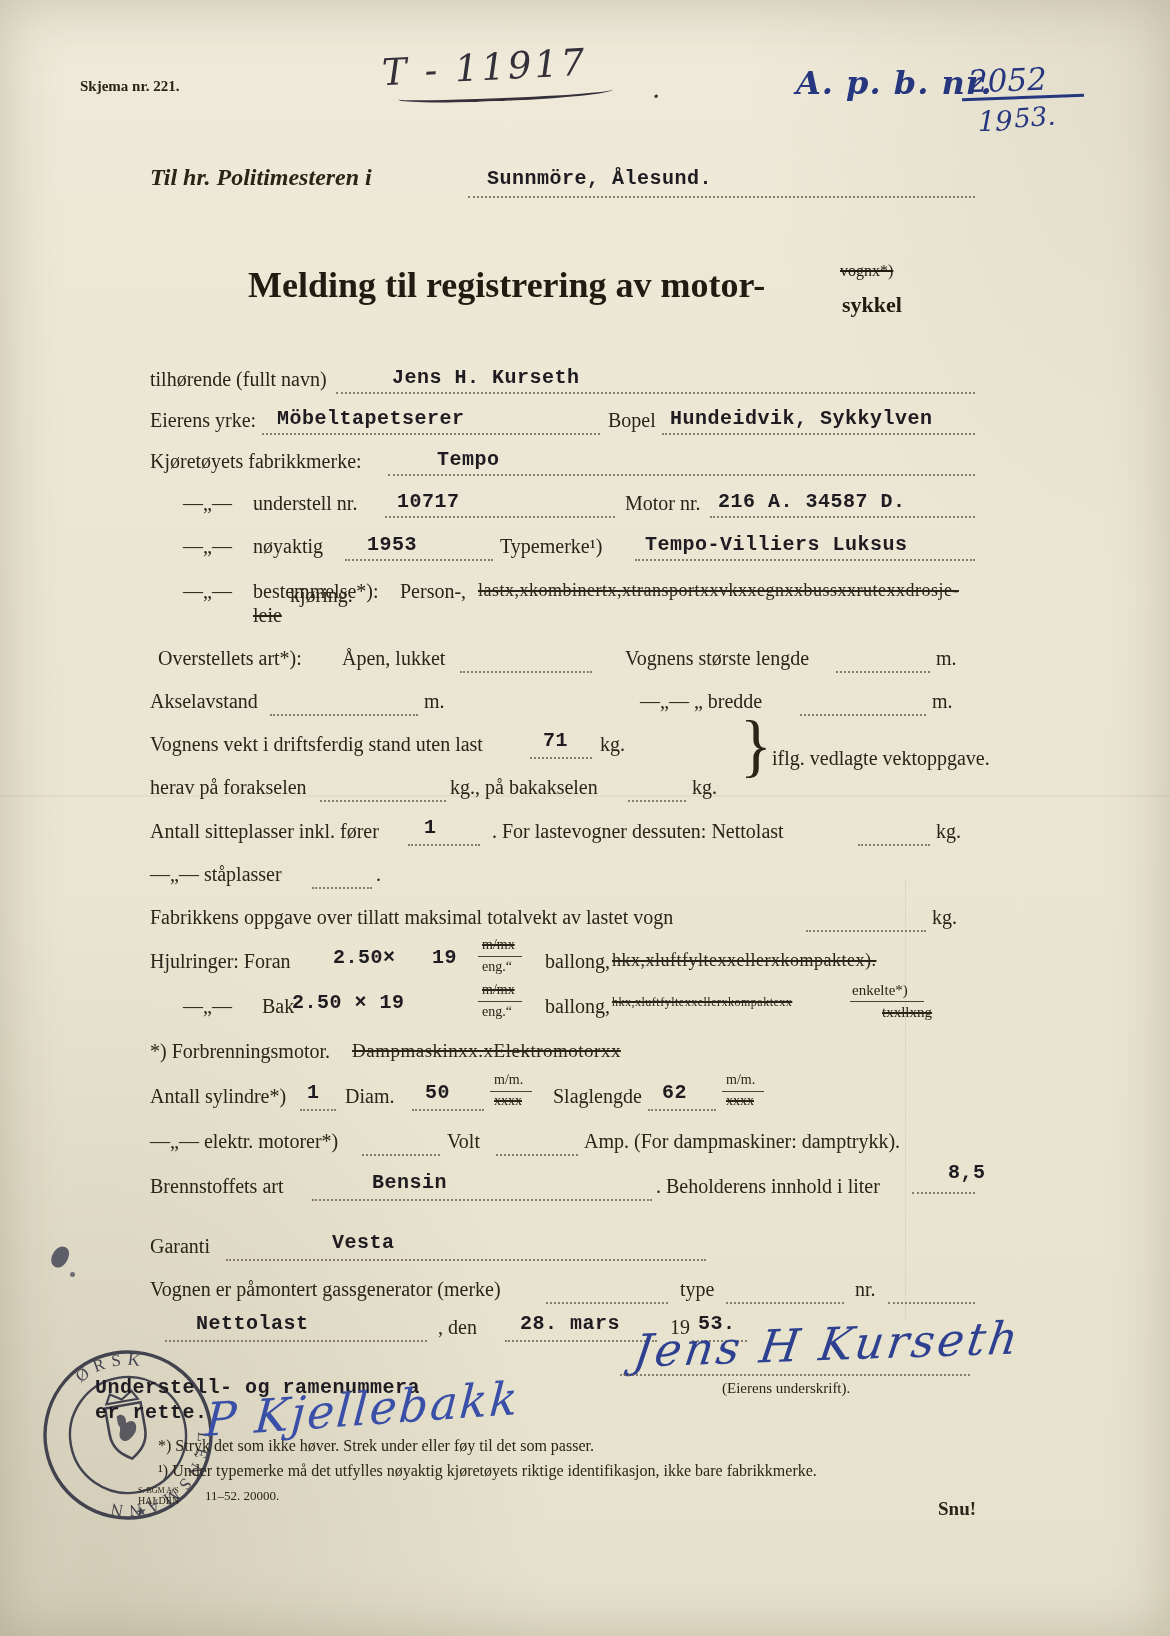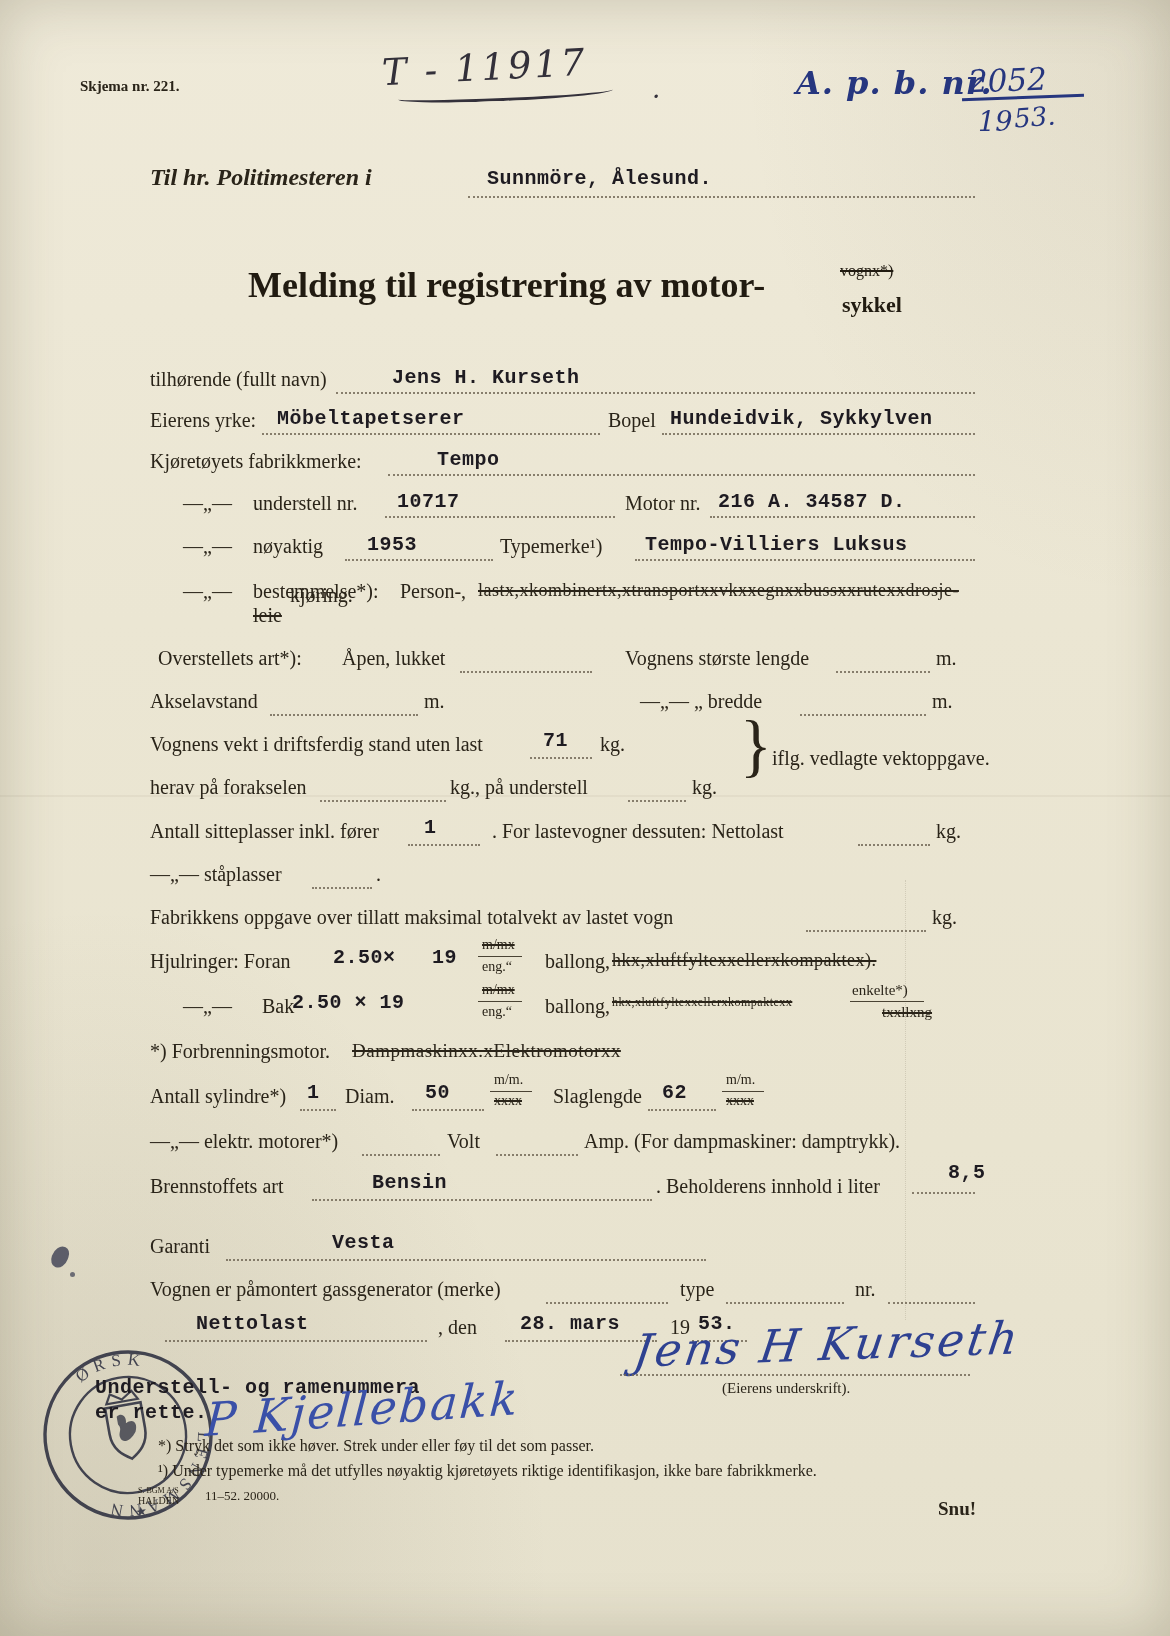--- a/index.html
+++ b/index.html
@@ -109,21 +109,21 @@
 
   <div class="pos lbl" style="left:150px; top:733px;">Vognens vekt i driftsferdig stand uten last</div>
   <div class="pos typed" style="left:543px; top:729px;">71</div>
   <div class="dots" style="left:530px; top:757px; width:62px;"></div>
   <div class="pos lbl" style="left:600px; top:733px;">kg.</div>
   <div class="pos" style="left:740px; top:708px; font-size:66px; font-weight:300; color:#2a2419; transform:scaleY(1.05);">}</div>
   <div class="pos lbl" style="left:772px; top:747px;">iflg. vedlagte vektoppgave.</div>
 
   <div class="pos lbl" style="left:150px; top:776px;">herav på forakselen</div>
   <div class="dots" style="left:320px; top:800px; width:126px;"></div>
-  <div class="pos lbl" style="left:450px; top:776px;">kg., på understell</div>
+  <div class="pos lbl" style="left:450px; top:776px;">kg., på bakakselen</div>
   <div class="dots" style="left:628px; top:800px; width:58px;"></div>
   <div class="pos lbl" style="left:692px; top:776px;">kg.</div>
 
   <div class="pos lbl" style="left:150px; top:820px;">Antall sitteplasser inkl. fører</div>
   <div class="pos typed" style="left:424px; top:816px;">1</div>
   <div class="dots" style="left:408px; top:844px; width:72px;"></div>
   <div class="pos lbl" style="left:492px; top:820px;">.   For lastevogner dessuten:   Nettolast</div>
   <div class="dots" style="left:858px; top:844px; width:72px;"></div>
   <div class="pos lbl" style="left:936px; top:820px;">kg.</div>
 

